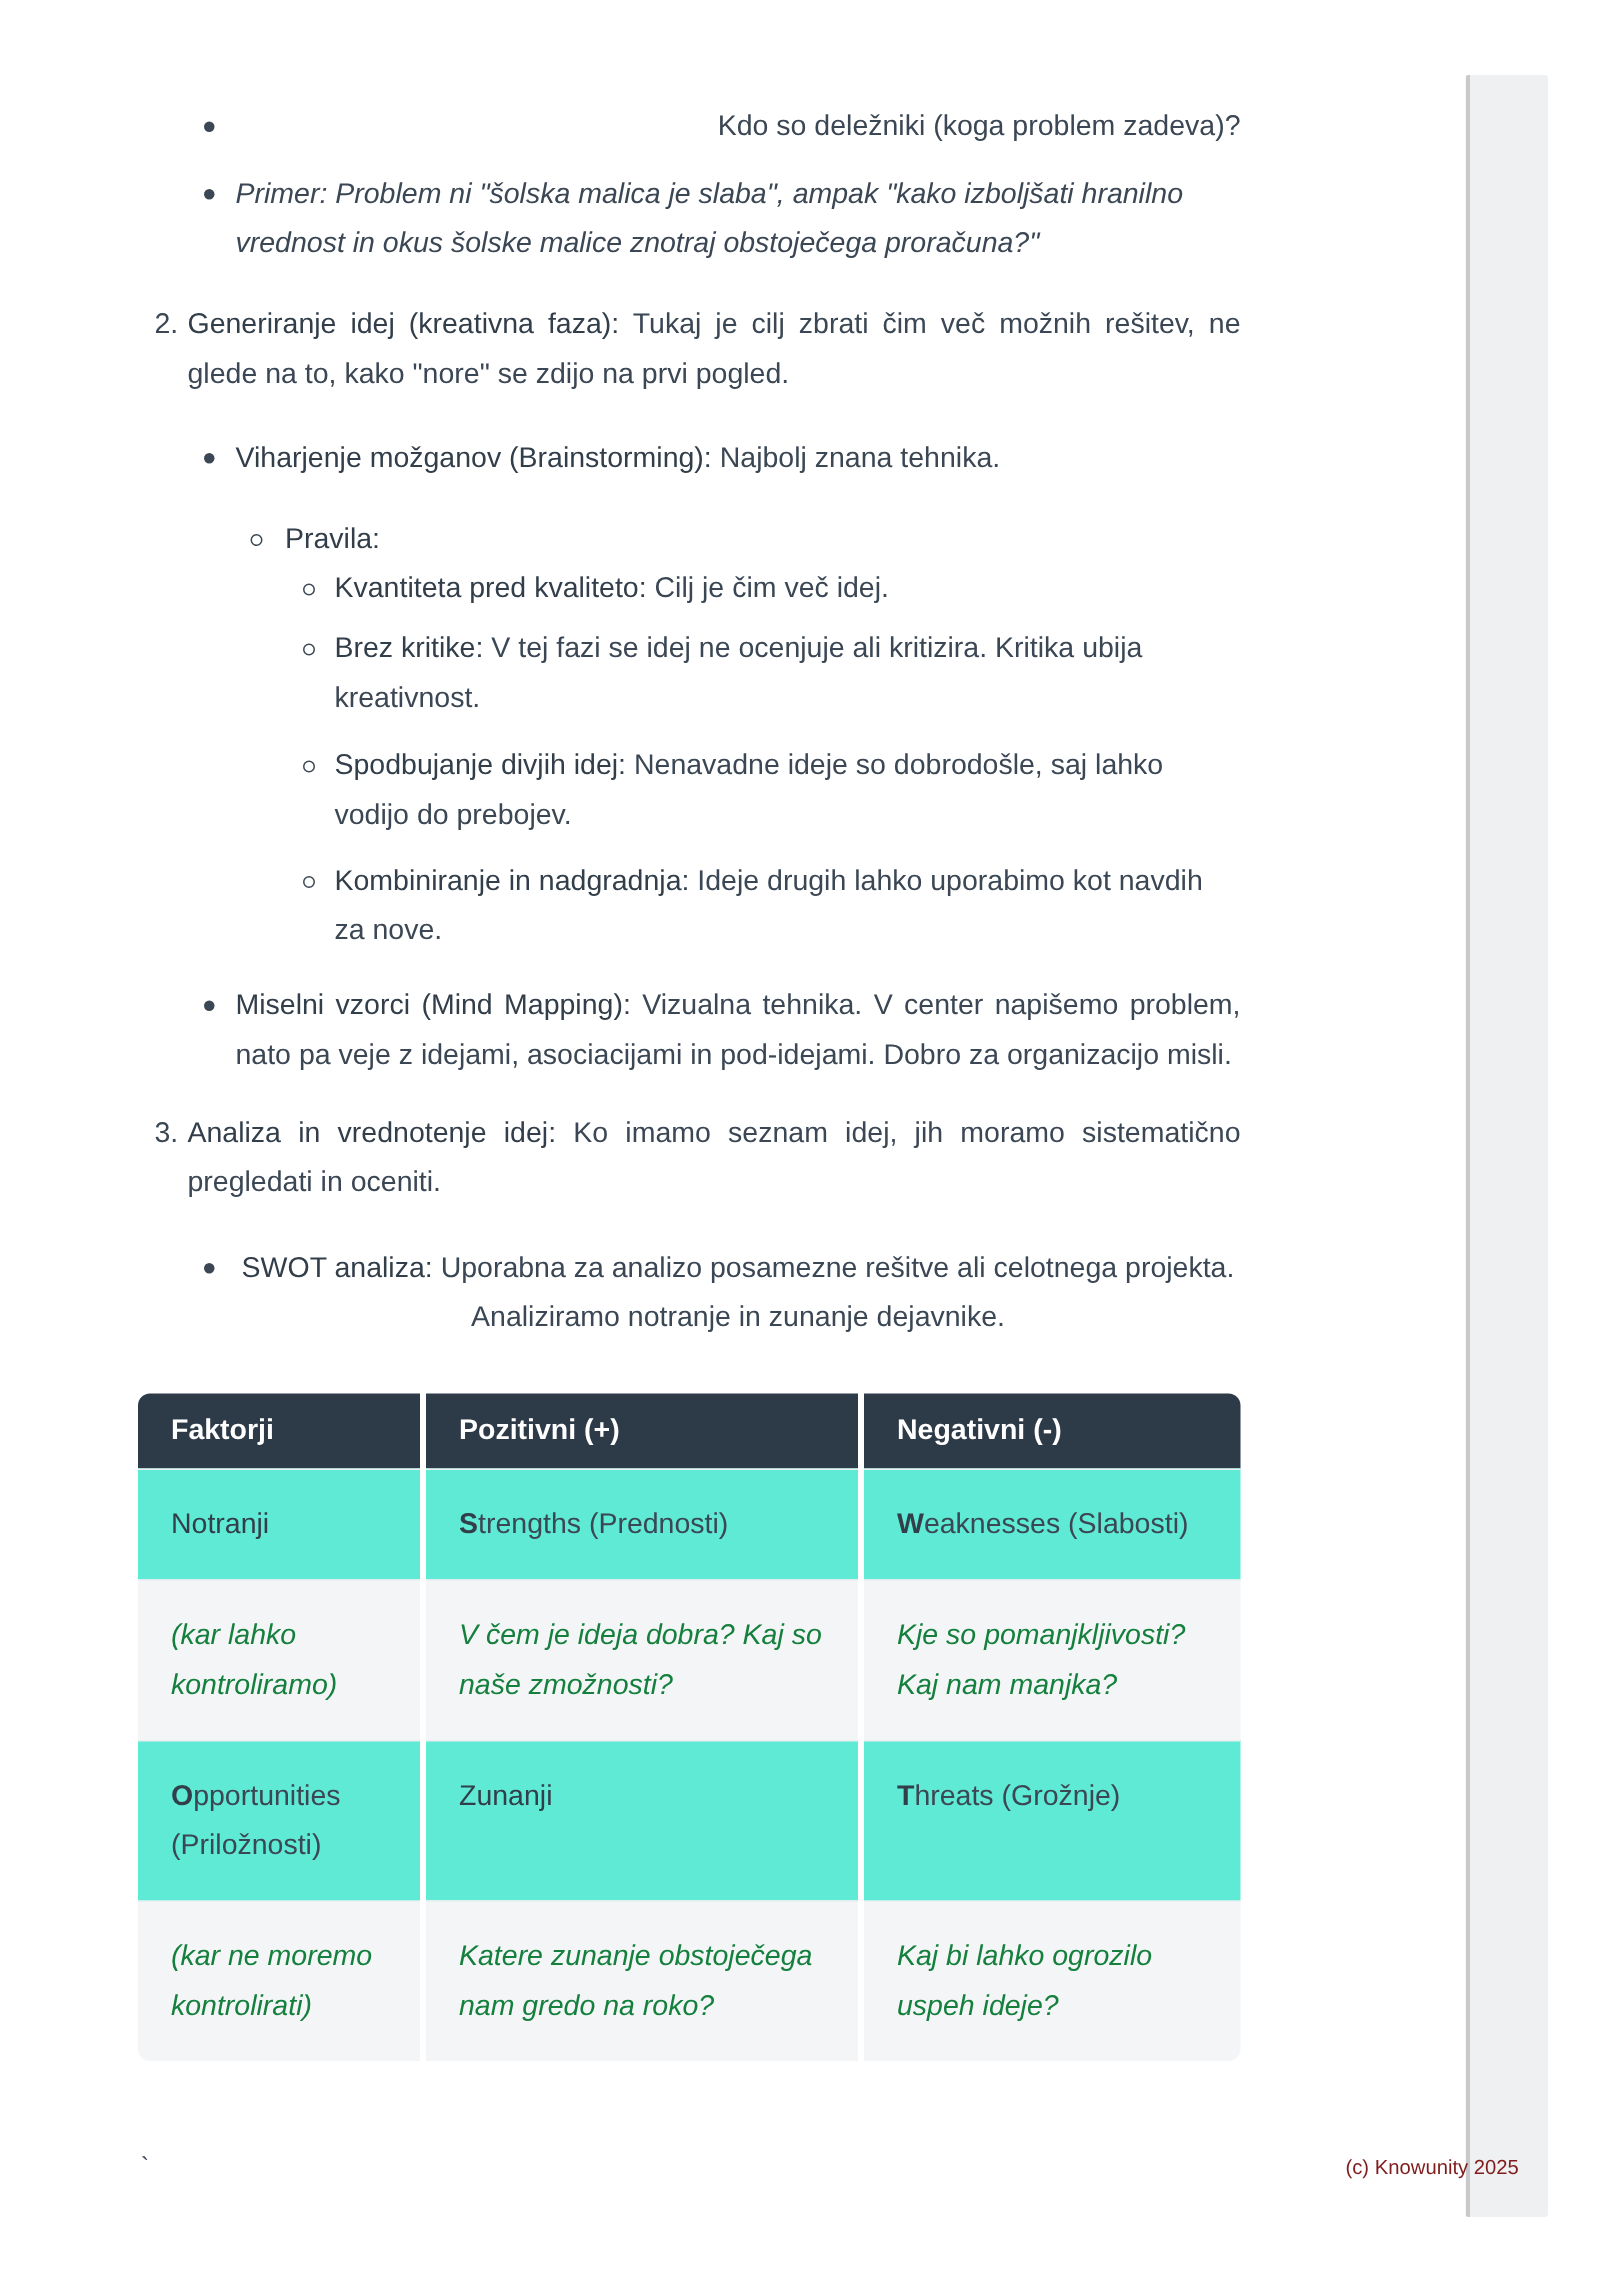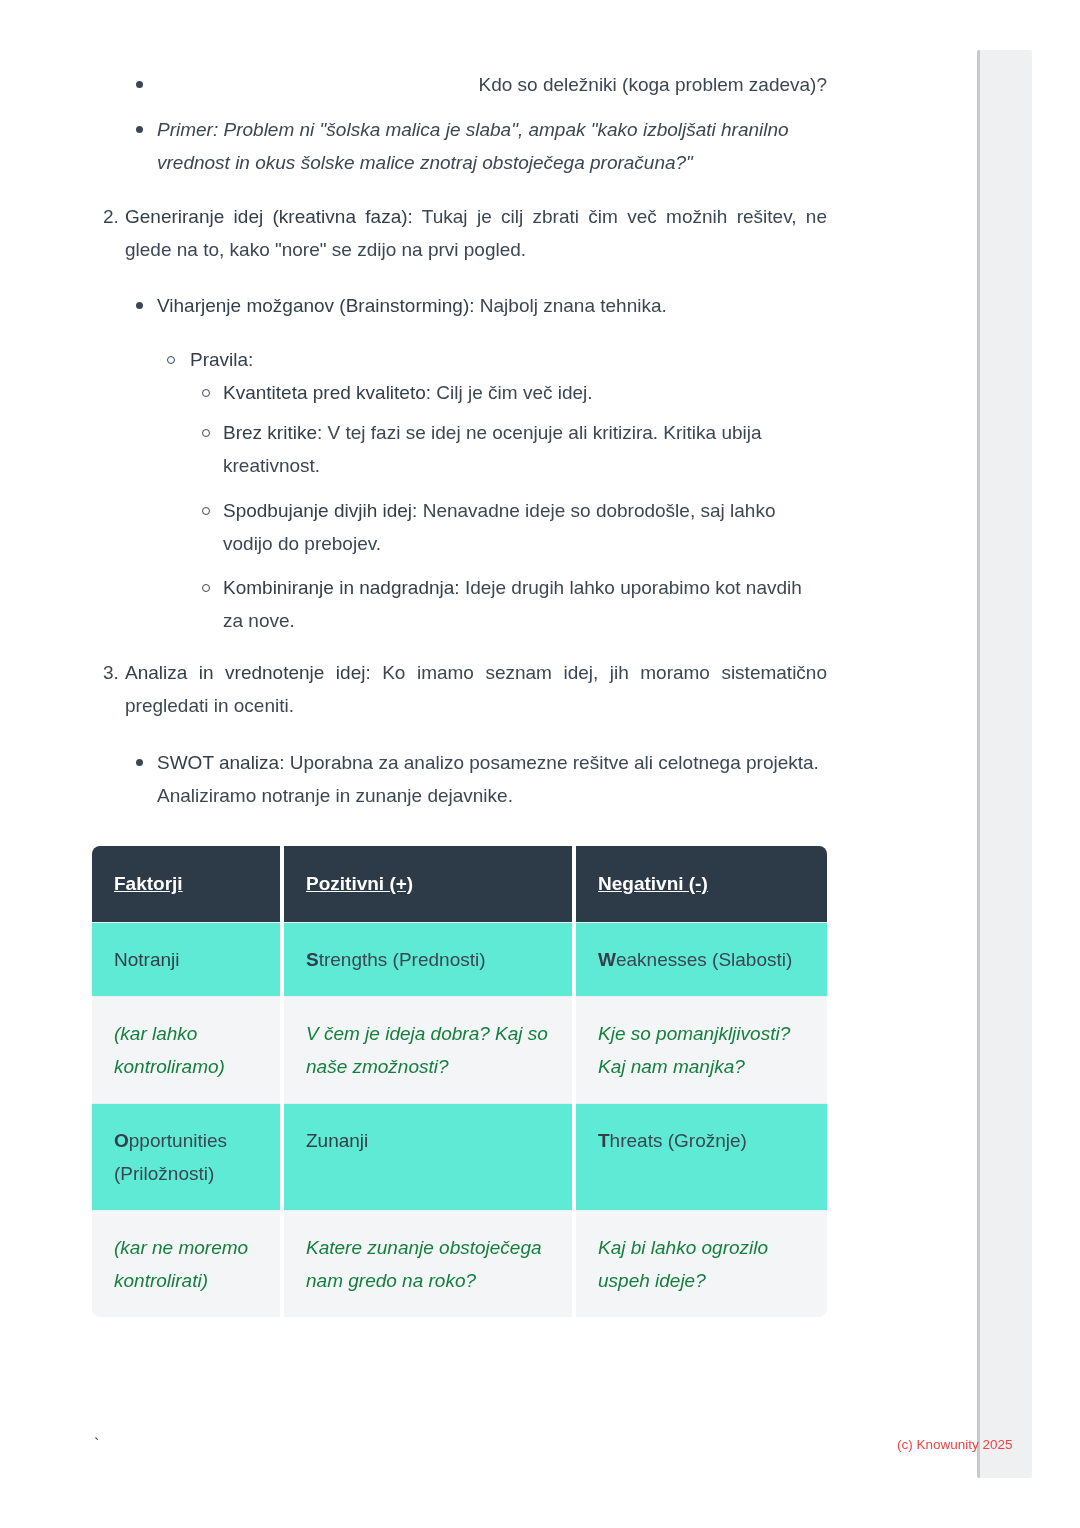--- a/index.html
+++ b/index.html
@@ -29,29 +29,29 @@
   .it2{margin-top:12px;}
   .it3{margin-top:21px;}
   .it4{margin-top:23px;}
   .it5{margin-top:21px;}
   .it6{margin-top:0;}
   .it7{margin-top:7px;}
   .it8{margin-top:12px;}
   .it9{margin-top:11px;}
   .it10{margin-top:17px;}
   .it11{margin-top:19px;}
-  .it12{margin-top:24px;}
+  .it12{margin-top:24px;text-align:center;}
 
   
   .swot{margin-top:34px;width:735px;font-size:19px;}
   .trow,.thead{display:grid;grid-template-columns:188px 288px 251px;column-gap:4px;}
   .th{
     background:#2d3a48;color:#ffffff;font-weight:700;
-    height:76px;display:flex;align-items:center;
-    padding:0 22px;box-sizing:border-box;text-decoration:underline;
+    height:50px;display:flex;align-items:center;
+    padding:0 22px;box-sizing:border-box;
   }
   .th:first-child{border-top-left-radius:8px;}
   .th:last-child{border-top-right-radius:8px;}
   .td{
     padding:20px 22px;line-height:33px;box-sizing:border-box;
     background:#ffffff;border-top:1px solid #eceef1;
   }
   .rowalt .td{background:#f4f5f7;font-style:italic;color:#15803d;}
   .rowlbl .td{background:#5eead4;}
   .lastrow .td:first-child{border-bottom-left-radius:8px;}
@@ -59,21 +59,21 @@
   .cell-lead{font-weight:700;color:#323e4a;}
 
   
   .side-scroll{
     position:absolute;left:977px;top:50px;width:55px;height:1428px;
     background:#eef0f2;border-left:3px solid #c7c9cb;border-radius:2px;
     box-sizing:border-box;z-index:1;
   }
   .footer-copy{
     position:absolute;left:897px;top:1437px;z-index:3;
-    font-size:13.5px;color:#ef4444;white-space:nowrap;
+    font-size:13.5px;color:#7f1d1d;white-space:nowrap;
   }
   .stray{
     position:absolute;left:94px;top:1436px;z-index:2;
     font-size:16px;color:#3b4754;
   }
 </style>
 </head>
 <body>
 
 <div class="page">
@@ -118,20 +118,24 @@
     <div class="it it8 lvl3">
       <span class="mk circ"></span>
       <p><b>Spodbujanje divjih idej:</b> <span>Nenavadne ideje so dobrodošle, saj lahko vodijo do prebojev.</span></p>
     </div>
 
     <div class="it it9 lvl3">
       <span class="mk circ"></span>
       <p><b>Kombiniranje in nadgradnja:</b> <span>Ideje drugih lahko uporabimo kot navdih za nove.</span></p>
     </div>
 
+    <div class="it it10 lvl1 just">
+      <span class="mk dot"></span>
+      <p><b>Miselni vzorci (Mind Mapping):</b> <span>Vizualna tehnika. V center napišemo problem, nato pa veje z idejami, asociacijami in pod-idejami. Dobro za organizacijo misli.</span></p>
+    </div>
 
     <div class="it it11 num just">
       <span class="numlbl">3.</span>
       <p><b>Analiza in vrednotenje idej:</b> <span>Ko imamo seznam idej, jih moramo sistematično pregledati in oceniti.</span></p>
     </div>
 
     <div class="it it12 lvl1">
       <span class="mk dot"></span>
       <p><b>SWOT analiza:</b> <span>Uporabna za analizo posamezne rešitve ali celotnega projekta. Analiziramo notranje in zunanje dejavnike.</span></p>
     </div>

